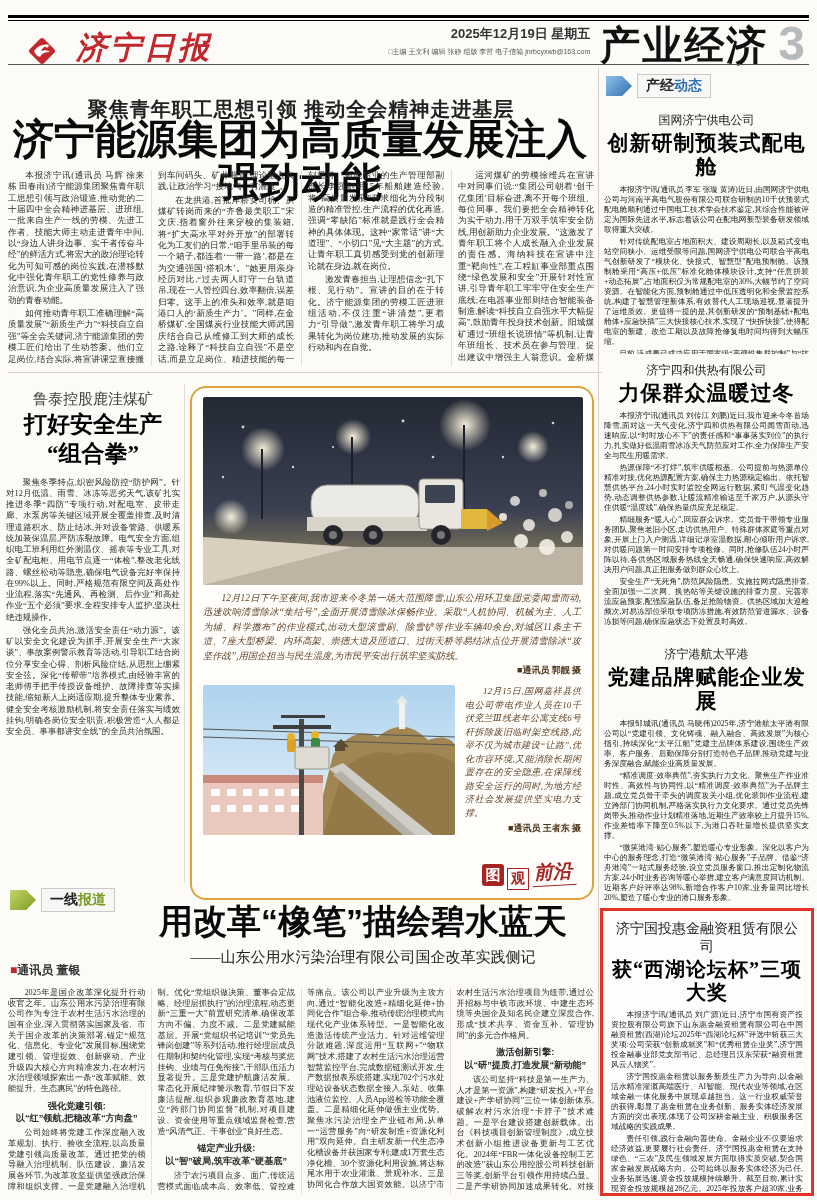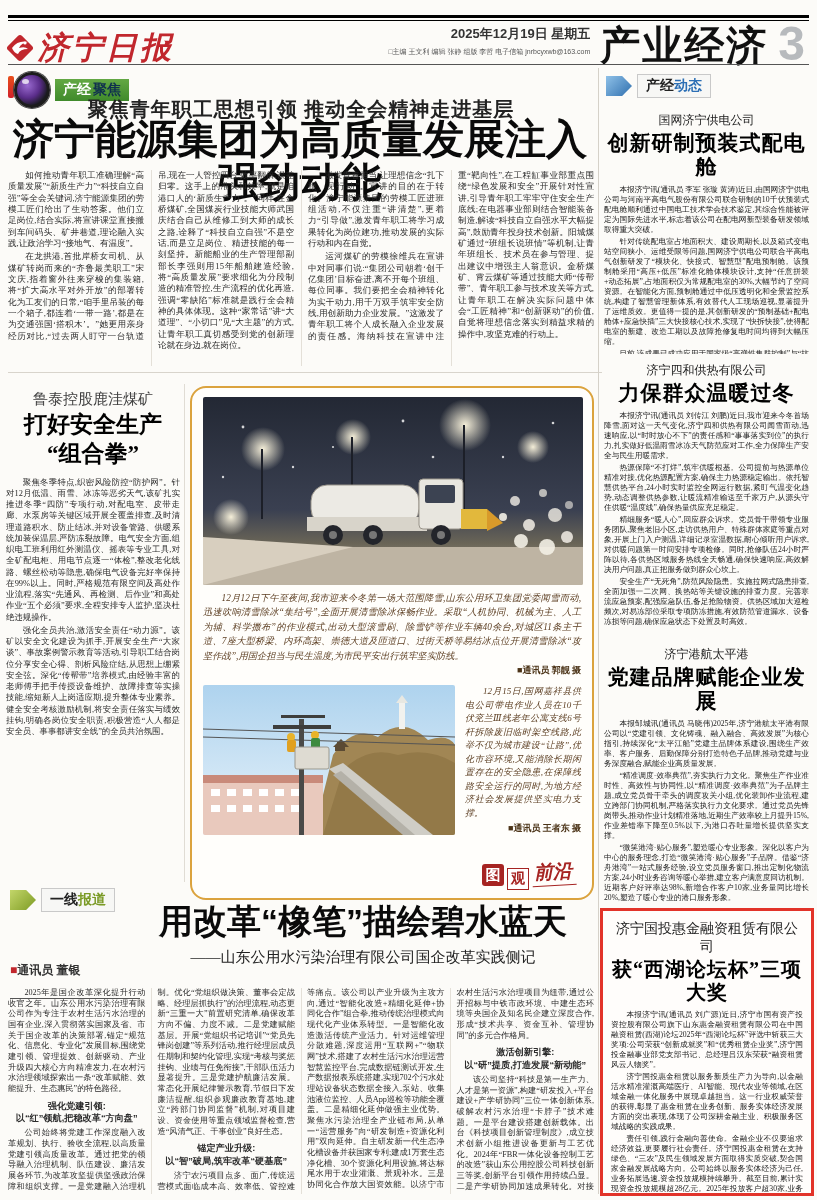--- a/index.html
+++ b/index.html
@@ -5,21 +5,21 @@
   :root{
     --serif:"Liberation Serif","DejaVu Serif",serif;
     --sans:"Liberation Sans","DejaVu Sans",sans-serif;
   }
   html,body{margin:0;padding:0;background:#e8e6e2;}
   .page{position:relative;width:817px;height:1200px;margin:0 auto;background:#fcfbf8;overflow:hidden;
         font-family:var(--serif);color:#2b2b2b;}
   
   .rule-thick{position:absolute;left:8px;right:8px;top:15px;height:3px;background:#000;}
   .rule-thin{position:absolute;left:8px;right:8px;top:20px;height:1px;background:#000;}
-  .masthead{position:absolute;left:2px;top:27px;display:flex;align-items:center;gap:0;}
+  .masthead{position:absolute;left:24px;top:27px;display:flex;align-items:flex-end;gap:16px;}
   .masthead-text{font-family:var(--serif);font-weight:bold;font-style:italic;
                  font-size:31px;color:#c1272d;letter-spacing:3px;}
   .header-right{position:absolute;right:12px;top:22px;display:flex;align-items:flex-end;gap:10px;}
   .header-meta{text-align:right;padding-bottom:8px;}
   .date-line{font-family:var(--sans);font-size:13px;font-weight:bold;color:#333;}
   .credits{font-family:var(--sans);font-size:7px;color:#555;margin-top:4px;}
   .section-title{font-family:var(--sans);font-size:40px;font-weight:900;color:#111;letter-spacing:2px;line-height:1;}
   .page-number{font-family:var(--sans);font-size:48px;font-weight:700;color:#b7babd;line-height:.9;}
   .rule-header{position:absolute;left:8px;right:8px;top:64px;height:1px;background:#555;}
   
@@ -114,33 +114,25 @@
     <div class="header-meta">
       <div class="date-line">2025年12月19日 星期五</div>
       <div class="credits">□主编 王文利 编辑 张静 组版 李哲 电子信箱 jnrbcyxwb@163.com</div>
     </div>
     <div class="section-title">产业经济</div>
     <div class="page-number">3</div>
   </div>
 
   <div class="rule-header"></div>
 
-  <div class="badge" style="left:14px;top:72px;">
-    <div style="position:relative;">
-      <div class="focus-bar"></div>
-      <div class="camera"></div>
-    </div>
-    <div class="badge-label badge-green-box">
-      <span>产经</span><span class="suffix">聚焦</span>
-    </div>
-  </div>
 
   <div class="lead-kicker">聚焦青年职工思想引领  推动全会精神走进基层</div>
   <div class="lead-headline">济宁能源集团为高质量发展注入强劲动能</div>
   <div class="lead-body">
+      <div class="fl-p">本报济宁讯(通讯员 马辉 徐来栋 田春雨)济宁能源集团聚焦青年职工思想引领与政治锻造,推动党的二十届四中全会精神进基层、进班组,一批来自生产一线的劳模、先进工作者、技能大师主动走进青年中间,以“身边人讲身边事、实干者传奋斗经”的鲜活方式,将宏大的政治理论转化为可知可感的岗位实践,在潜移默化中强化青年职工的党性修养与政治意识,为企业高质量发展注入了强劲的青春动能。</div>
       <div class="fl-p">如何推动青年职工准确理解“高质量发展”“新质生产力”“科技自立自强”等全会关键词,济宁能源集团的劳模工匠们给出了生动答案。他们立足岗位,结合实际,将宣讲课堂直接搬到车间码头、矿井巷道,理论融入实践,让政治学习“接地气、有温度”。</div>
       <div class="fl-p">在龙拱港,首批岸桥女司机、从煤矿转岗而来的“齐鲁最美职工”宋文庆,指着窗外往来穿梭的集装箱,将“扩大高水平对外开放”的部署转化为工友们的日常,“咱手里吊装的每一个箱子,都连着‘一带一路’,都是在为交通强国‘搭积木’。”她更用亲身经历对比,“过去两人盯守一台轨道吊,现在一人管控四台,效率翻倍,误差归零。这手上的准头和效率,就是咱港口人的‘新质生产力’。”同样,在金桥煤矿,全国煤炭行业技能大师武国庆结合自己从维修工到大师的成长之路,诠释了“科技自立自强”不是空话,而是立足岗位、精进技能的每一刻坚持。新能船业的生产管理部副部长李强则用15年船舶建造经验,将“高质量发展”要求细化为分段制造的精准管控,生产流程的优化再造,强调“零缺陷”标准就是践行全会精神的具体体现。这种“家常话”讲“大道理”、“小切口”见“大主题”的方式,让青年职工真切感受到党的创新理论就在身边,就在岗位。</div>
       <div class="fl-p">激发青春担当,让理想信念“扎下根、见行动”。宣讲的目的在于转化。济宁能源集团的劳模工匠进班组活动,不仅注重“讲清楚”,更着力“引导做”,激发青年职工将学习成果转化为岗位建功,推动发展的实际行动和内在自觉。</div>
       <div class="fl-p">运河煤矿的劳模徐维兵在宣讲中对同事们说:“集团公司朝着‘创千亿集团’目标奋进,离不开每个班组、每位同事。我们要把全会精神转化为实干动力,用千万双手筑牢安全防线,用创新助力企业发展。”这激发了青年职工将个人成长融入企业发展的责任感。海纳科技在宣讲中注重“靶向性”,在工程缸事业部重点围绕“绿色发展和安全”开展针对性宣讲,引导青年职工牢牢守住安全生产底线;在电器事业部则结合智能装备制造,解读“科技自立自强水平大幅提高”,鼓励青年投身技术创新。阳城煤矿通过“班组长说班情”等机制,让青年班组长、技术员在参与管理、提出建议中增强主人翁意识。金桥煤矿、霄云煤矿等通过技能大师“传帮带”、青年职工参与技术攻关等方式,让青年职工在解决实际问题中体会“工匠精神”和“创新驱动”的价值,自觉将理想信念落实到精益求精的操作中,攻坚克难的行动上。</div>
     </div>
   <div class="rule-mid"></div>
 
   <div class="coal">
     <div class="coal-kicker">鲁泰控股鹿洼煤矿</div>
     <div class="coal-title" style="white-space:pre-line;">打好安全生产

